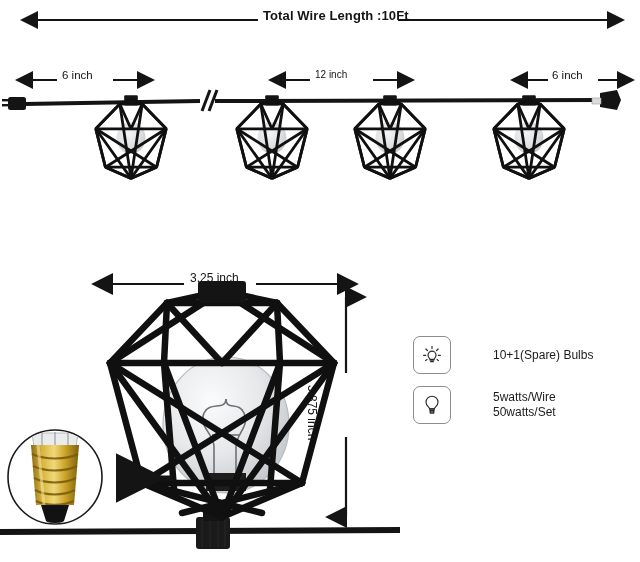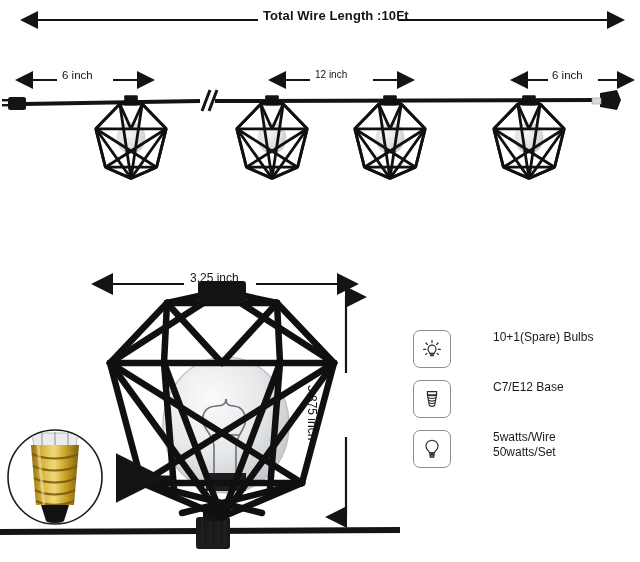--- a/index.html
+++ b/index.html
@@ -36,21 +36,21 @@
     left: 318px; top: 385px;
     font-size: 12px;
     transform: rotate(90deg);
     transform-origin: left top;
     white-space: nowrap;
   }
 
   
   #features { position: absolute; left: 413px; top: 330px; width: 225px; }
   .feature-row {
-    display: flex; align-items: flex-start;
+    display: flex; align-items: center;
     height: 50px;
   }
   .feature-icon {
     width: 38px; height: 38px;
     border: 1px solid #8d8d8d;
     border-radius: 7px;
     display: flex; align-items: center; justify-content: center;
     flex: 0 0 38px;
     background: #fff;
   }
@@ -329,35 +329,20 @@
             <path d="M12,8.2 a4,4 0 0 1 4,4 c0,2.1 -1.6,2.9 -1.9,4.1 h-4.2 C9.6,15.1 8,14.3 8,12.2 a4,4 0 0 1 4,-4 z"></path>
             <path d="M10.2,17.2 h3.6 M10.6,18.7 h2.8"></path>
             <path d="M12,3.4 v2.2 M5.9,6 L7.4,7.5 M18.1,6 L16.6,7.5 M3.6,12.3 h2.1 M18.3,12.3 h2.1 M5.6,17.6 L7,16.4 M18.4,17.6 L17,16.4"></path>
           </g>
         </svg>
       </div>
       <div class="feature-text">10+1(Spare) Bulbs</div>
     </div>
 
 
-    <div class="feature-row">
-      <div class="feature-icon">
-        <svg width="24" height="24" viewBox="0 0 24 24">
-          <g stroke="#2b2b2b" stroke-width="1.15" fill="none">
-            <path d="M7.4,4.6 h9.2 v3.1 H7.4 z"></path>
-            <path d="M7.6,7.7 C9.2,9.1 14.8,9.1 16.4,7.7"></path>
-            <path d="M7.9,10.4 C9.4,11.8 14.6,11.8 16.1,10.4"></path>
-            <path d="M8.4,13.1 C9.8,14.4 14.2,14.4 15.6,13.1"></path>
-            <path d="M9,15.7 C10.2,16.8 13.8,16.8 15,15.7"></path>
-            <path d="M7.4,7.7 L9.3,18.4 Q12,20.2 14.7,18.4 L16.6,7.7"></path>
-          </g>
-        </svg>
-      </div>
-      <div class="feature-text">C7/E12 Base</div>
-    </div>
 
     <div class="feature-row">
       <div class="feature-icon">
         <svg width="24" height="24" viewBox="0 0 24 24">
           <g stroke="#2b2b2b" stroke-width="1.15" fill="none">
             <path d="M12,3.2 a6,6 0 0 1 6,6 c0,3.4 -3.3,4.6 -3.7,6.6 h-4.6 C9.3,13.8 6,12.6 6,9.2 a6,6 0 0 1 6,-6 z"></path>
             <path d="M9.9,15.8 h4.2 l-0.4,4.3 h-3.4 z"></path>
             <path d="M9.8,17.4 h4.4 M9.9,18.9 h4.2"></path>
           </g>
         </svg>

